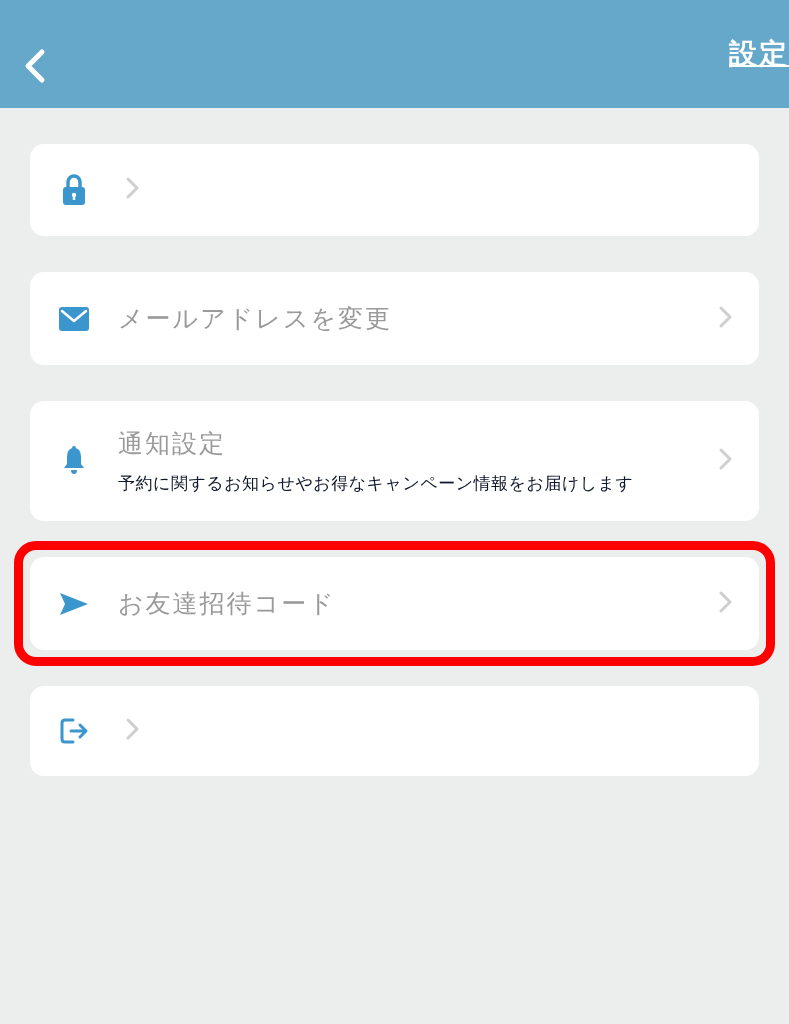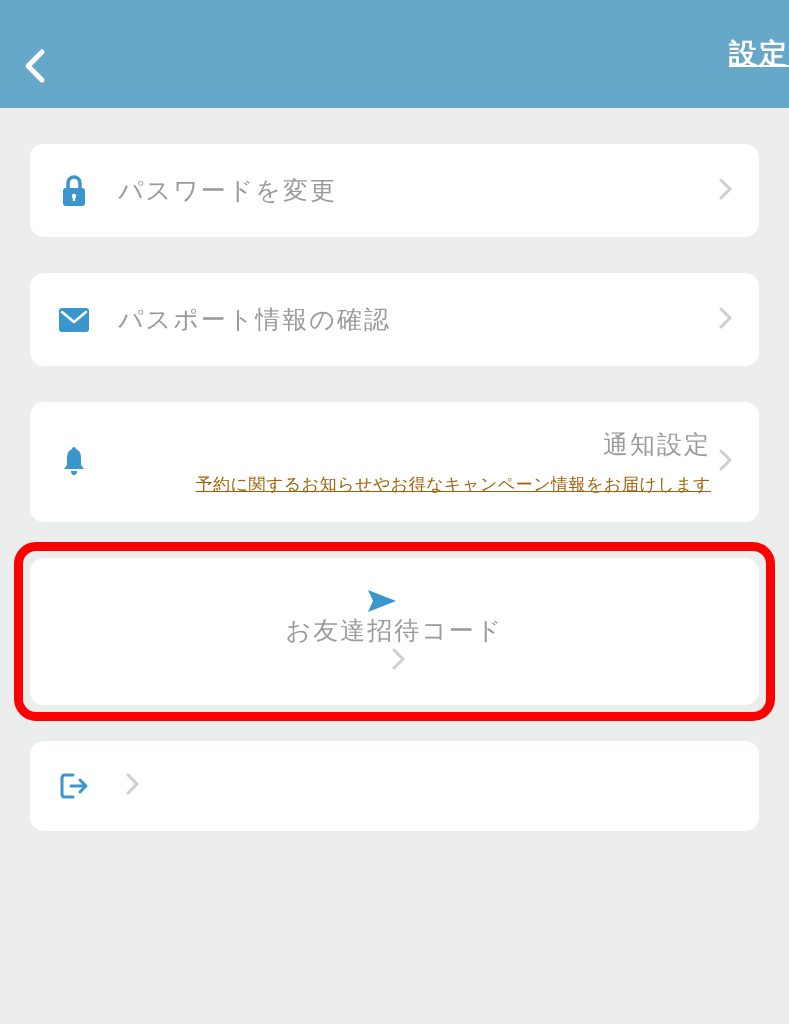--- a/index.html
+++ b/index.html
@@ -66,36 +66,34 @@
       flex-direction: column;
       gap: 12px;
     }
     .card-label {
       color: #9a9a9a;
       font-size: 25px;
       font-weight: 500;
       letter-spacing: 2px;
     }
     .card-sublabel {
-      color: #a16207;
+      color: #0f172a;
       font-size: 17px;
       letter-spacing: 0.5px;
-      text-decoration: underline;
     }
     .chevron {
       margin-left: 8px;
     }
     .highlight-wrapper {
       position: relative;
       padding: 16px 0;
       margin: -16px -30px;
     }
     .highlight-wrapper .card {
       margin: 0 30px;
-      flex-direction: column;
     }
     .highlight-border {
       position: absolute;
       top: 0;
       left: 14px;
       right: 14px;
       bottom: 0;
       border: 9px solid #ff0000;
       border-radius: 22px;
       pointer-events: none;
@@ -117,49 +115,46 @@
 
   <div class="card">
     <div class="card-icon">
       <svg width="26" height="32" viewBox="0 0 26 32">
         <rect x="2" y="13" width="22" height="18" rx="3" fill="#3a96cd"></rect>
         <path d="M 7 13 L 7 8 A 6 6 0 0 1 19 8 L 19 13" stroke="#3a96cd" stroke-width="3.5" fill="none"></path>
         <circle cx="13" cy="21" r="2.2" fill="white"></circle>
         <rect x="11.8" y="21" width="2.4" height="5" fill="white"></rect>
       </svg>
     </div>
-    <div class="card-text">
-      <div class="card-label">パスワードを変更</div>
-    </div>
     <div class="chevron">
       <svg width="14" height="24" viewBox="0 0 14 24">
         <polyline points="2,3 11,12 2,21" stroke="#cfcfcf" stroke-width="3" fill="none" stroke-linecap="round" stroke-linejoin="round"></polyline>
       </svg>
     </div>
   </div>
 
   <div class="card">
     <div class="card-icon">
       <svg width="30" height="24" viewBox="0 0 30 24">
         <rect x="0" y="0" width="30" height="24" rx="3" fill="#3a96cd"></rect>
         <polyline points="3,4 15,14 27,4" stroke="white" stroke-width="2.5" fill="none" stroke-linecap="round" stroke-linejoin="round"></polyline>
       </svg>
     </div>
     <div class="card-text">
-      <div class="card-label">パスポート情報の確認</div>
-    </div>
-    <div class="chevron">
-      <svg width="14" height="24" viewBox="0 0 14 24">
-        <polyline points="2,3 11,12 2,21" stroke="#cfcfcf" stroke-width="3" fill="none" stroke-linecap="round" stroke-linejoin="round"></polyline>
-      </svg>
-    </div>
-  </div>
-
-
-  <div class="card" style="padding-top:26px;padding-bottom:26px;text-align:right;">
+      <div class="card-label">メールアドレスを変更</div>
+    </div>
+    <div class="chevron">
+      <svg width="14" height="24" viewBox="0 0 14 24">
+        <polyline points="2,3 11,12 2,21" stroke="#cfcfcf" stroke-width="3" fill="none" stroke-linecap="round" stroke-linejoin="round"></polyline>
+      </svg>
+    </div>
+  </div>
+
+
+  <div class="card" style="padding-top:26px;padding-bottom:26px;">
     <div class="card-icon">
       <svg width="26" height="30" viewBox="0 0 26 30">
         <path d="M 13 2 Q 20 2 20 11 L 20 18 L 23 22 L 3 22 L 6 18 L 6 11 Q 6 2 13 2 Z" fill="#3a96cd"></path>
         <path d="M 10 24 Q 10 28 13 28 Q 16 28 16 24 Z" fill="#3a96cd"></path>
         <circle cx="13" cy="2" r="2" fill="#3a96cd"></circle>
       </svg>
     </div>
     <div class="card-text">
       <div class="card-label">通知設定</div>
       <div class="card-sublabel">予約に関するお知らせやお得なキャンペーン情報をお届けします</div>

